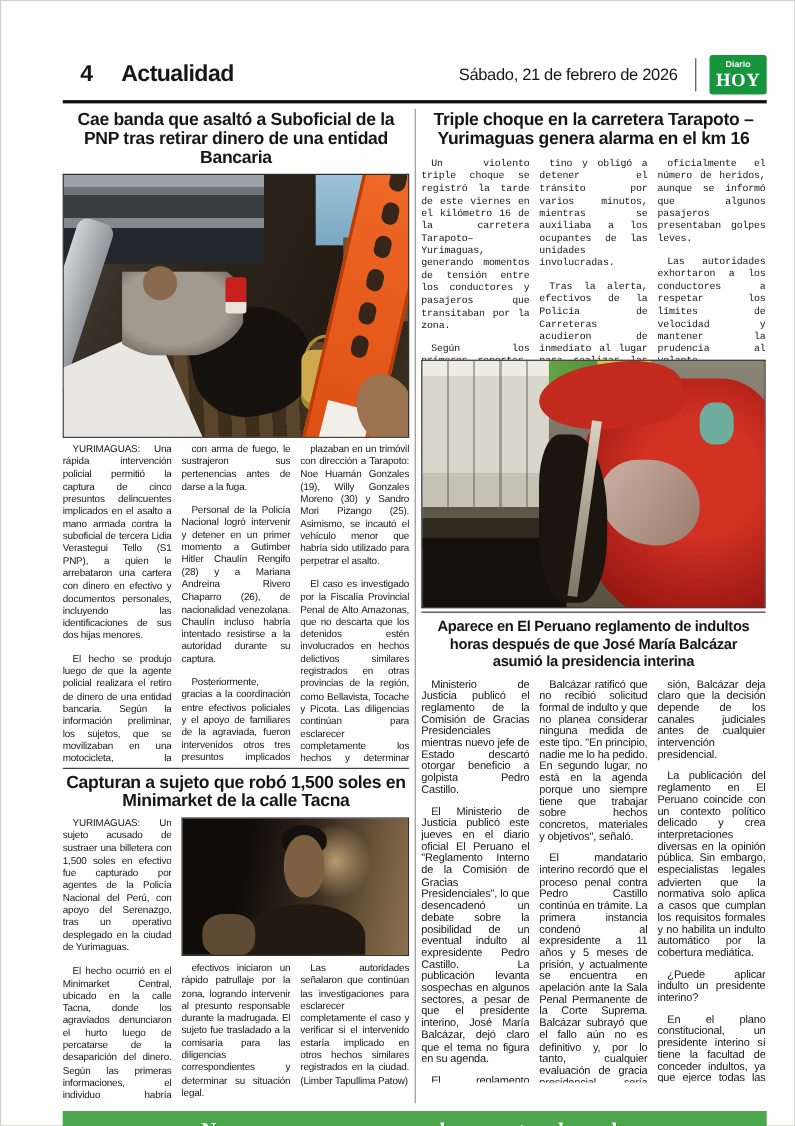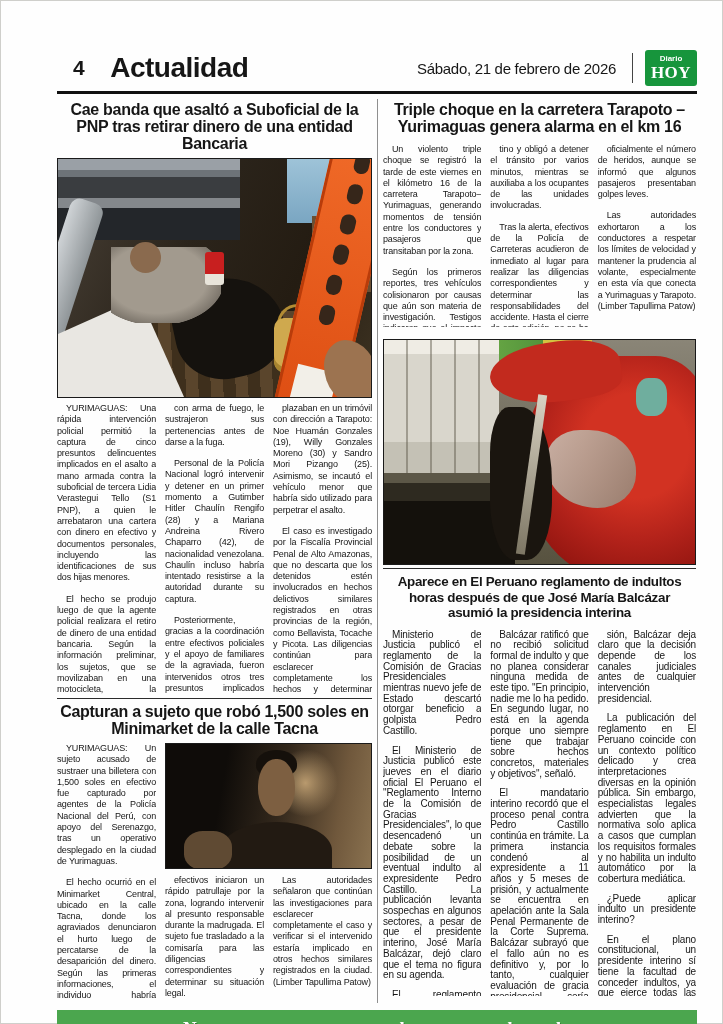--- a/index.html
+++ b/index.html
@@ -3,21 +3,21 @@
 <meta charset="utf-8">
 <style>
   html,body{margin:0;padding:0;background:#e8e8e4;}
   .page{position:relative;width:723px;height:1024px;margin:0 auto;background:#fefefe;
         box-sizing:border-box;padding:50px 26px 0 57px;overflow:hidden;
         font-family:"Liberation Sans",sans-serif;color:#161616;
         box-shadow:inset 0 0 0 1px #cfcfcb;}
   
   .hdr{display:flex;align-items:center;}
   .hdr .pnum{font-size:21px;font-weight:bold;letter-spacing:-.5px;padding-left:16px;}
-  .hdr .section{font-size:28px;font-weight:bold;letter-spacing:-.5px;margin-left:26px;}
+  .hdr .section{font-size:21px;font-weight:bold;letter-spacing:-.5px;margin-left:26px;}
   .hdr .date{margin-left:auto;font-size:15px;letter-spacing:-.3px;}
   .hdr .vline{width:1px;height:30px;background:#444;margin:0 12px 0 16px;}
   .logo{background:#17953c;color:#fff;border-radius:3px;width:52px;height:36px;
         display:flex;flex-direction:column;align-items:center;justify-content:center;line-height:1;}
   .logo .l-top{font-size:8px;font-weight:bold;margin-bottom:1px;}
   .logo .l-main{font-size:17px;font-weight:bold;letter-spacing:.5px;font-family:Liberation Serif, serif;}
   .hrule{height:3px;background:#111;margin:5px 0 3px;}
   
   .main{display:flex;align-items:stretch;}
   .sec-left{width:315px;flex:none;}
@@ -67,21 +67,21 @@
   .ph2 .teal{right:9%;top:17%;width:10%;height:17%;background:#6fae9e;border-radius:40%;}
   .ph2 .pole{left:46%;top:24%;width:3%;height:72%;background:linear-gradient(#d8d2c2,#7d7664);transform:rotate(8deg);}
   .ph3{height:124px;background:linear-gradient(100deg,#0f0c09 0 28%,#33281c 55%,#70583c 82%,#8a7250);}
   .ph3 .glow{right:16%;top:4%;width:32%;height:55%;background:radial-gradient(#b99a6e,transparent 70%);}
   .ph3 .hair{left:44%;top:5%;width:20%;height:22%;background:#15100b;border-radius:50% 50% 40% 40%;}
   .ph3 .head{left:45%;top:12%;width:18%;height:46%;background:#7d5f41;border-radius:48%;}
   .ph3 .body{left:27%;bottom:-9%;width:54%;height:46%;background:#221a12;border-radius:50% 50% 0 0;}
   .ph3 .arm{left:9%;bottom:-2%;width:23%;height:32%;background:#5f4a33;border-radius:40%;}
   
   .a1-body{height:292px;padding-top:5px;justify-content:flex-end;}
-  .a2-body{height:183px;padding-top:3px;margin-bottom:12px;}
+  .a2-body{height:183px;padding-top:3px;margin-bottom:0;font-family:Liberation Mono, monospace;}
   .a4-body{height:366px;padding-top:3px;}
   .mm-body{display:flex;gap:9px;height:260px;overflow:hidden;}
   .mm-col1{width:99px;flex:none;overflow:hidden;}
   .mm-right{flex:1;display:flex;flex-direction:column;min-width:0;}
   .mm-photo{margin-bottom:6px;}
   .mm-cols{display:flex;gap:9px;flex:1;overflow:hidden;}
   
   .banner{margin-top:7px;height:38px;background:#4ba64e;color:#fff;text-align:center;
           font-family:"Liberation Serif",serif;font-weight:bold;font-size:19px;line-height:38px;
           letter-spacing:.2px;text-shadow:1px 1px 0 #2e7d32;}
@@ -133,21 +133,21 @@
           <div class="paper"></div>
           <div class="hand"></div>
         </div>
         <div class="body3 a1-body">
           <div class="bcol">
             <p class="bp">YURIMAGUAS: Una rápida intervención policial permitió la captura de cinco presuntos delincuentes implicados en el asalto a mano armada contra la suboficial de tercera Lidia Verastegui Tello (S1 PNP), a quien le arrebataron una cartera con dinero en efectivo y documentos personales, incluyendo las identificaciones de sus dos hijas menores.</p>
             <p class="bp">El hecho se produjo luego de que la agente policial realizara el retiro de dinero de una entidad bancaria. Según la información preliminar, los sujetos, que se movilizaban en una motocicleta, la interceptaron y, bajo amenazas</p>
           </div>
           <div class="bcol">
             <p class="bp">con arma de fuego, le sustrajeron sus pertenencias antes de darse a la fuga.</p>
-            <p class="bp">Personal de la Policía Nacional logró intervenir y detener en un primer momento a Gutimber Hitler Chaulín Rengifo (28) y a Mariana Andreina Rivero Chaparro (42), de nacionalidad venezolana. Chaulín incluso habría intentado resistirse a la autoridad durante su captura.</p>
+            <p class="bp">Personal de la Policía Nacional logró intervenir y detener en un primer momento a Gutimber Hitler Chaulín Rengifo (28) y a Mariana Andreina Rivero Chaparro (26), de nacionalidad venezolana. Chaulín incluso habría intentado resistirse a la autoridad durante su captura.</p>
             <p class="bp">Posteriormente, gracias a la coordinación entre efectivos policiales y el apoyo de familiares de la agraviada, fueron intervenidos otros tres presuntos implicados cuando se des-</p>
           </div>
           <div class="bcol">
             <p class="bp">plazaban en un trimóvil con dirección a Tarapoto: Noe Huamán Gonzales (19), Willy Gonzales Moreno (30) y Sandro Mori Pizango (25). Asimismo, se incautó el vehículo menor que habría sido utilizado para perpetrar el asalto.</p>
             <p class="bp">El caso es investigado por la Fiscalía Provincial Penal de Alto Amazonas, que no descarta que los detenidos estén involucrados en hechos delictivos similares registrados en otras provincias de la región, como Bellavista, Tocache y Picota. Las diligencias continúan para esclarecer completamente los hechos y determinar responsabilidades. (Limber Tapullima Patow)</p>
           </div>
         </div>
       </article>
 
       <div class="artrule"></div>

